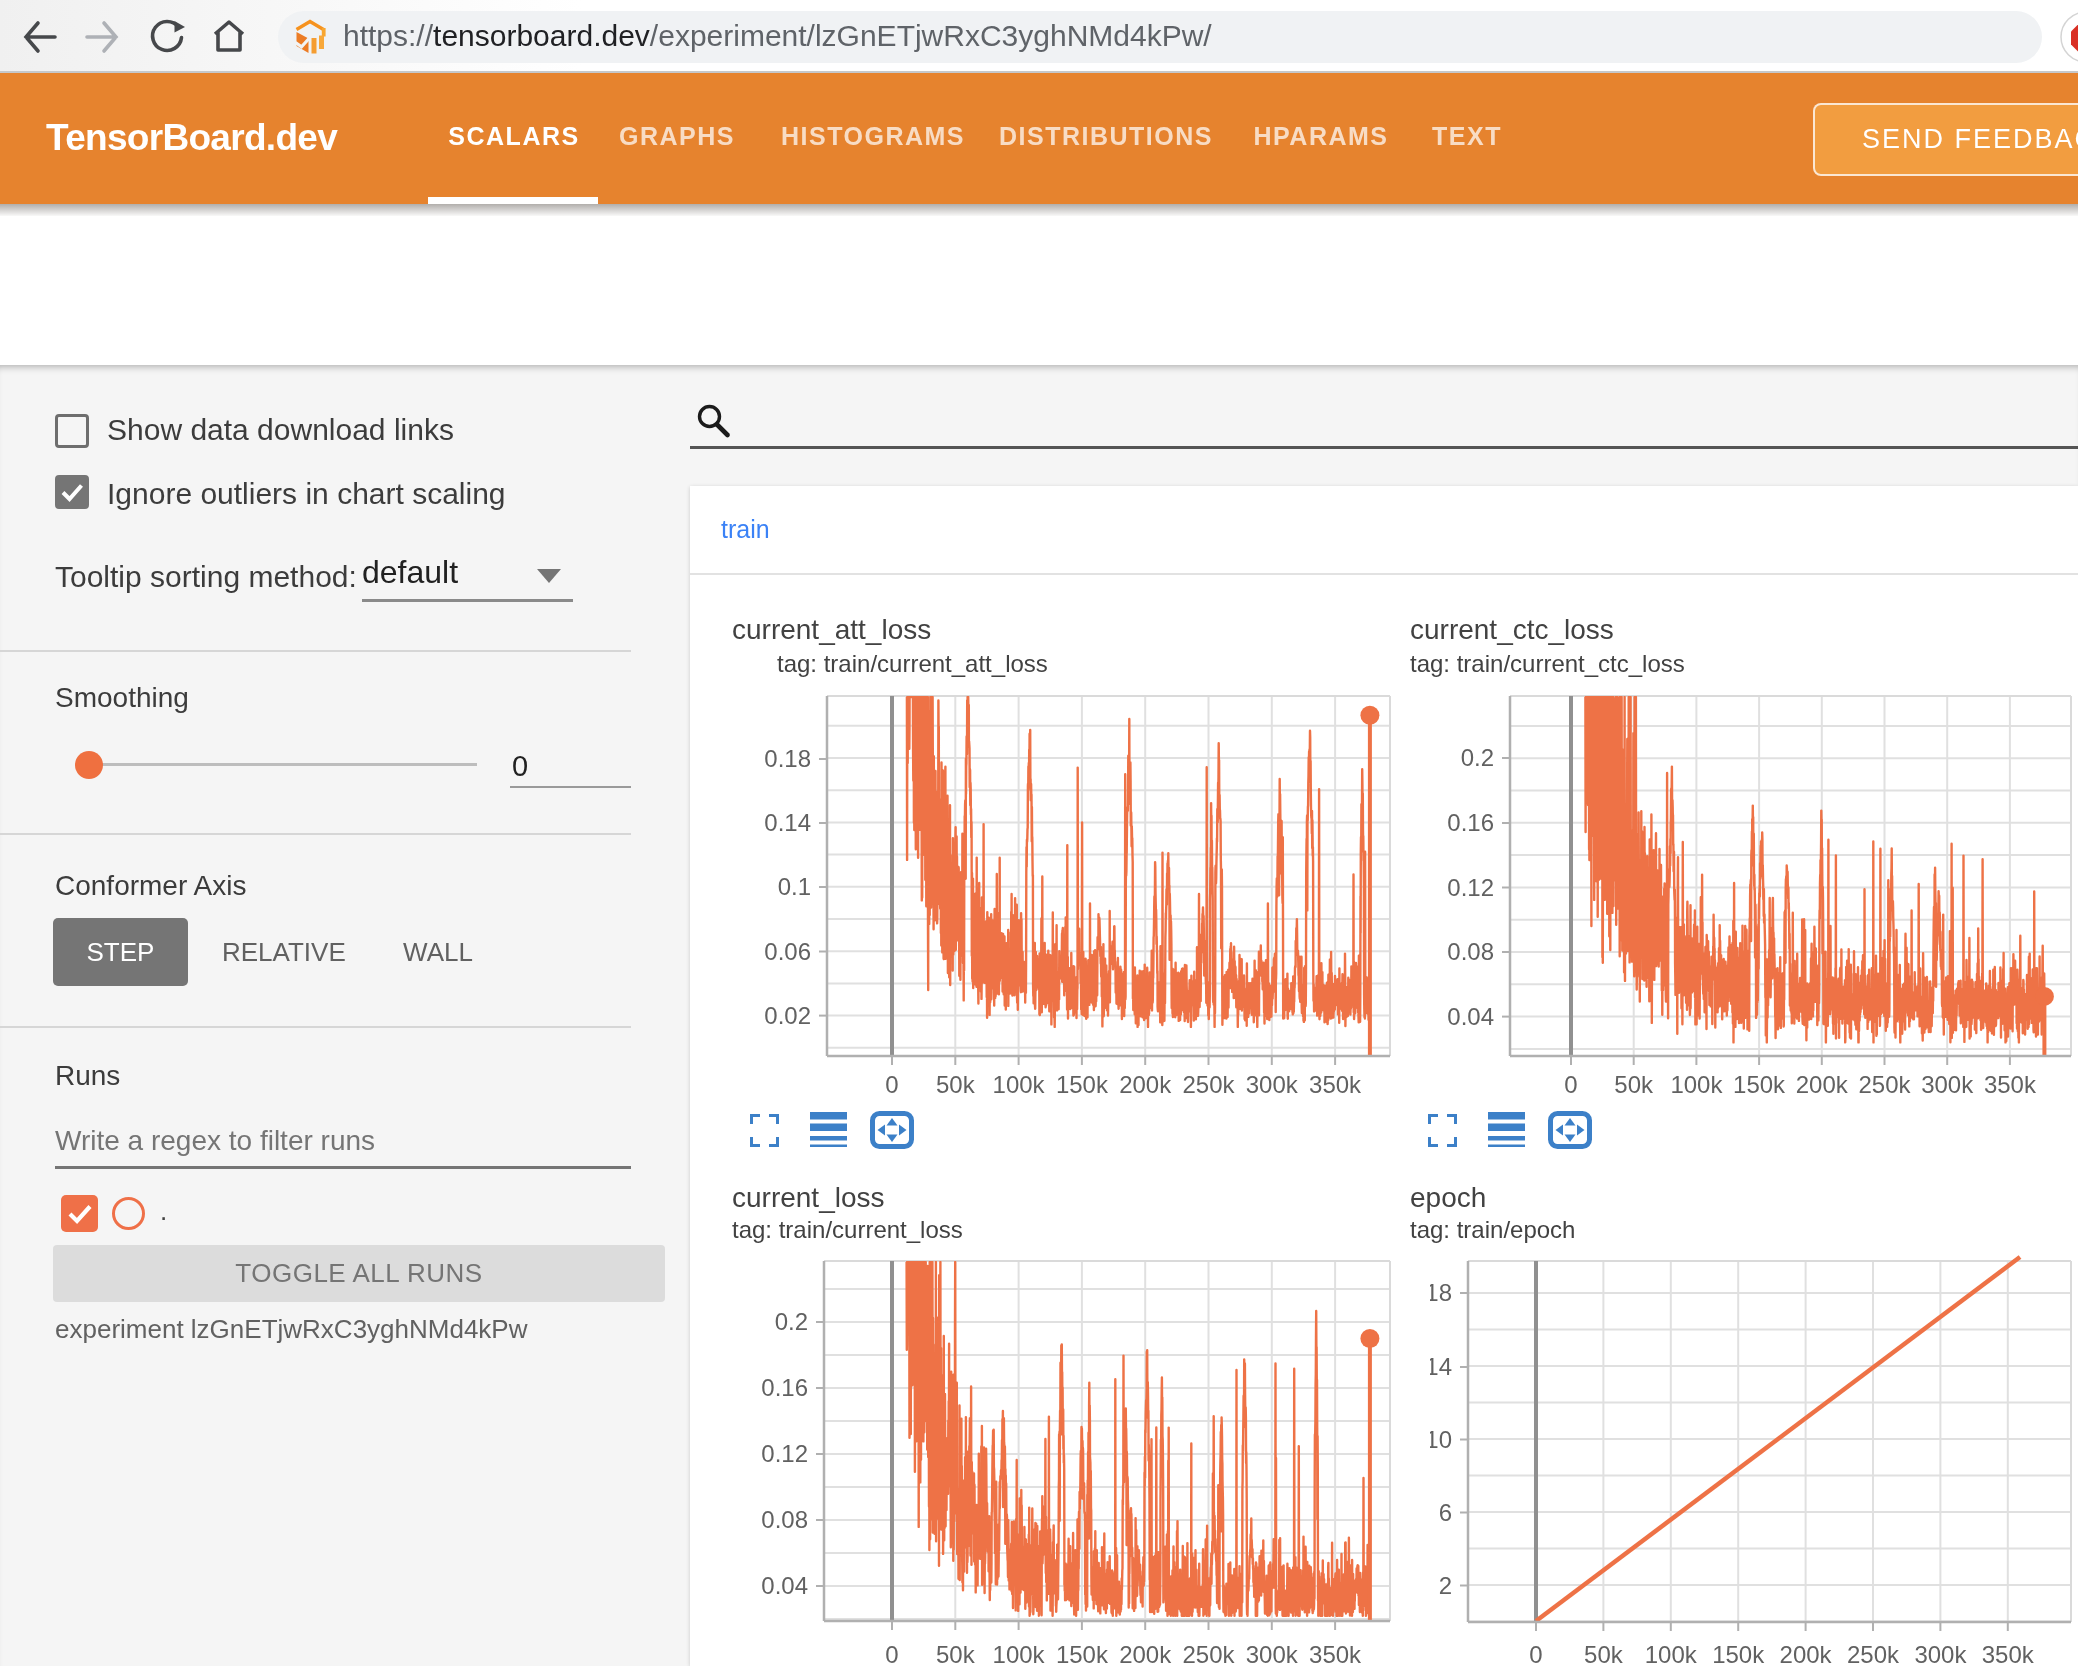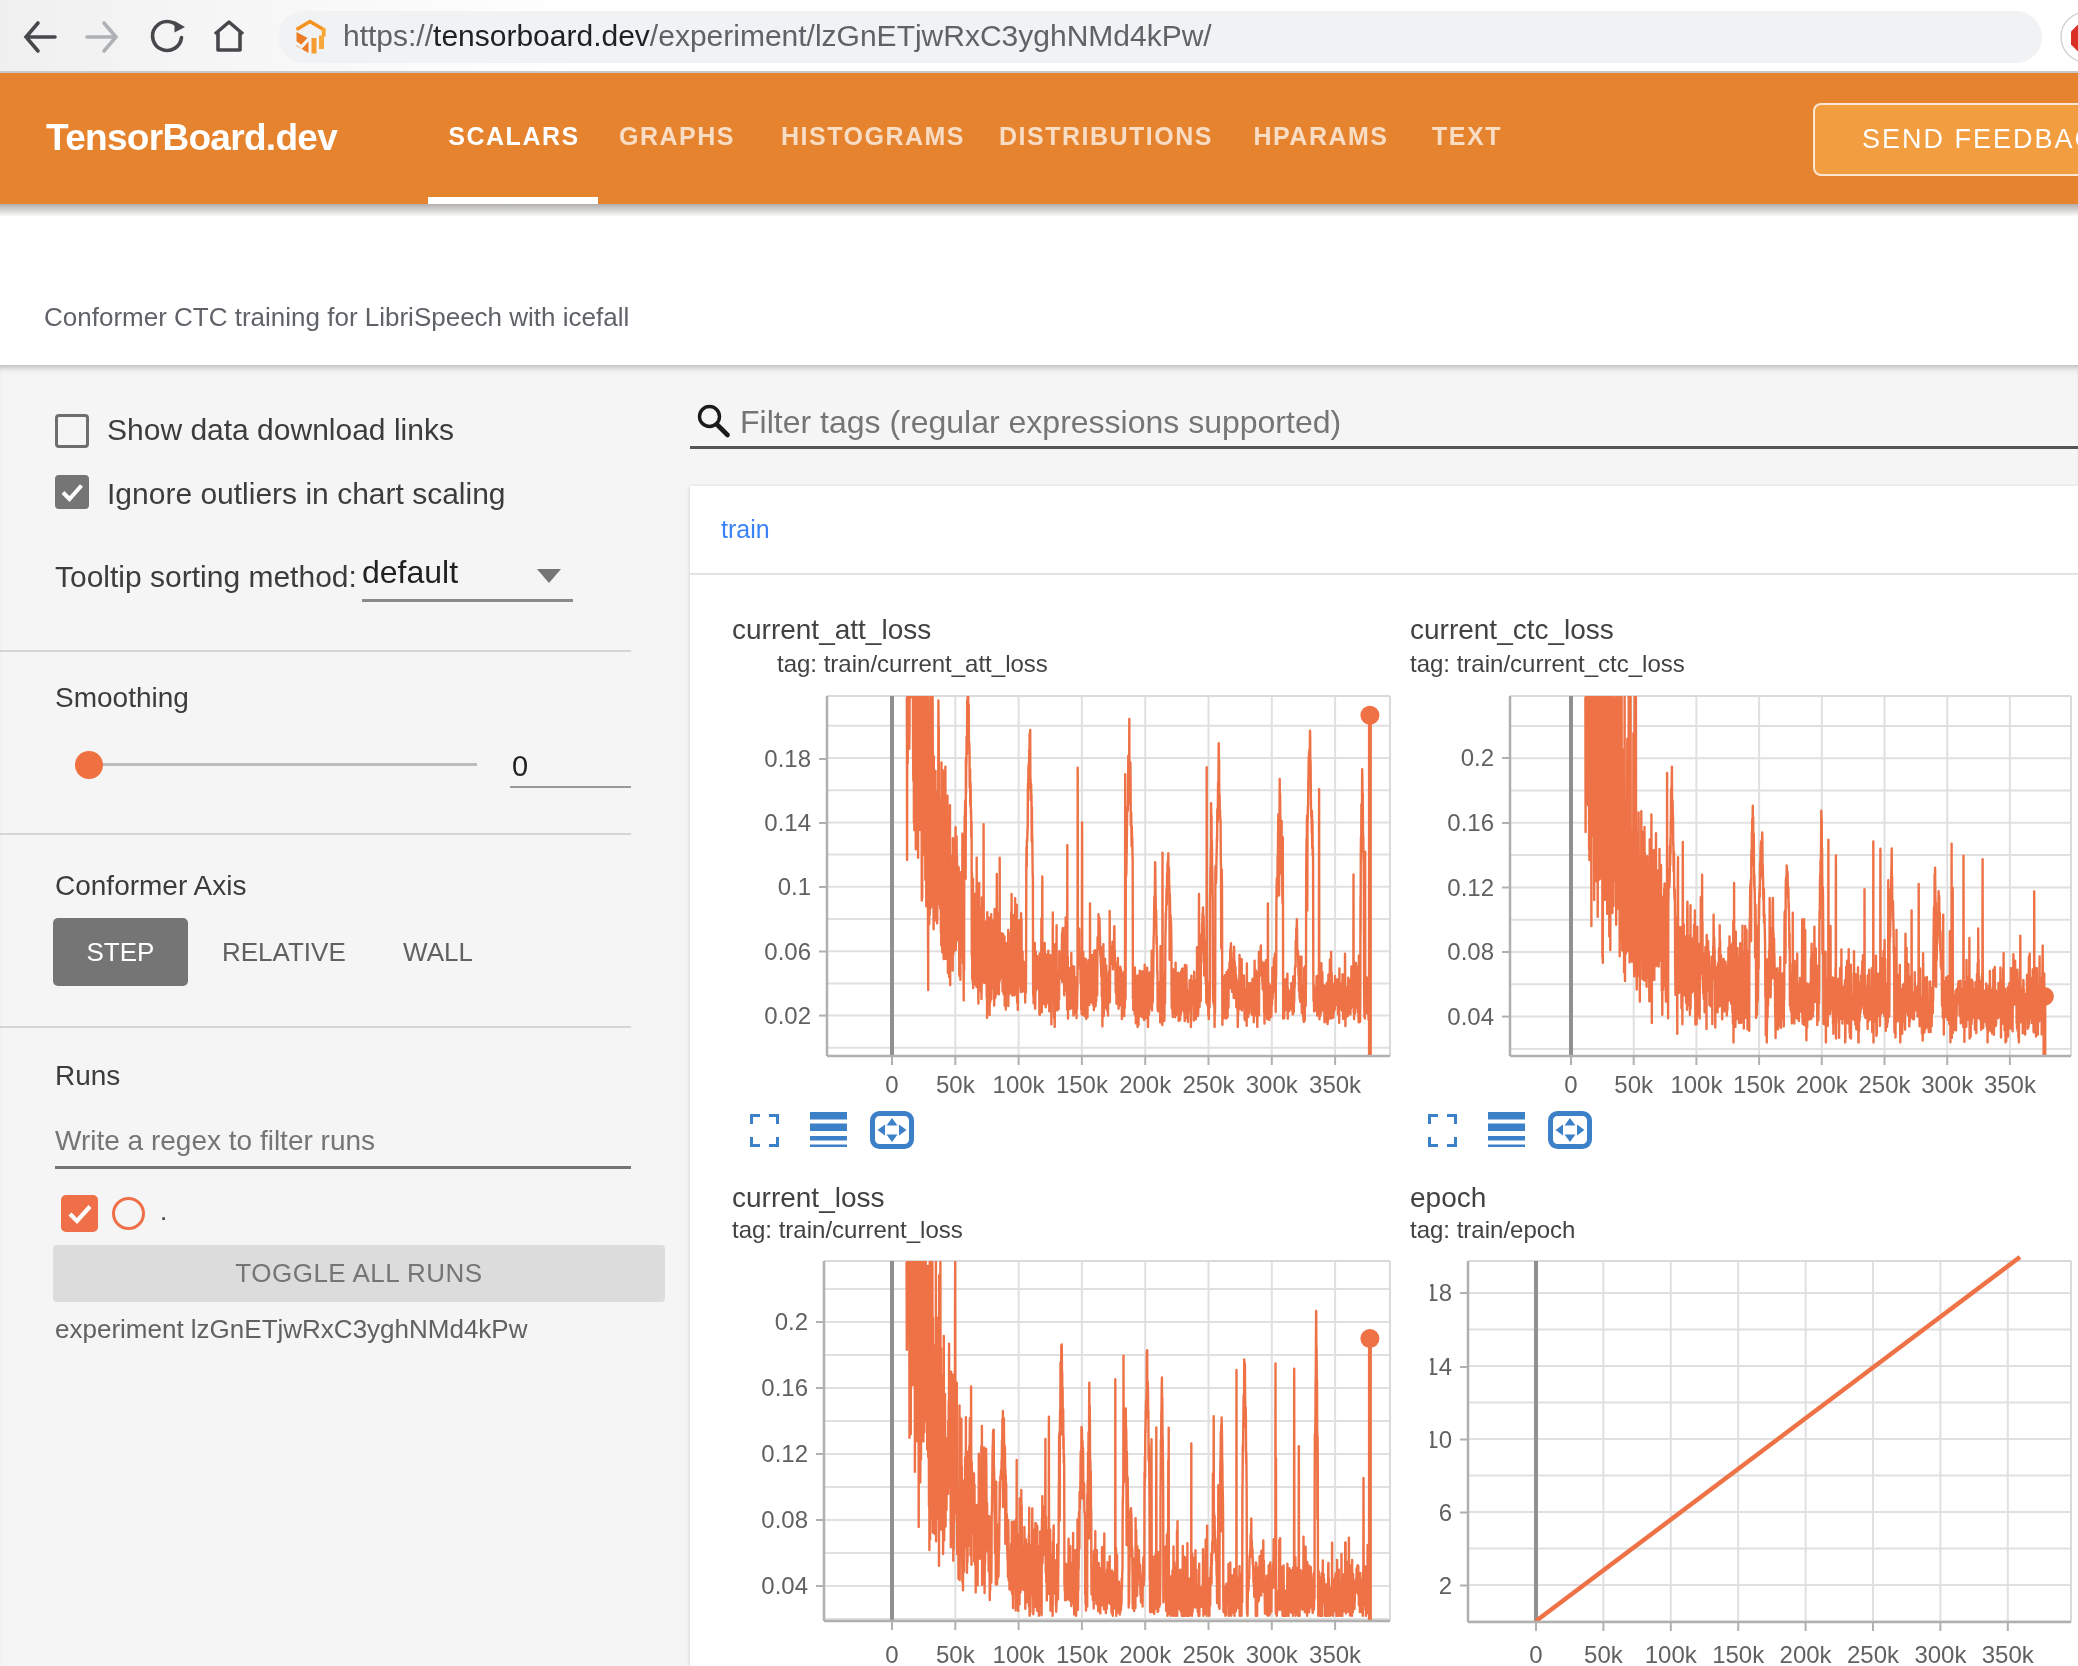--- a/index.html
+++ b/index.html
@@ -74,21 +74,20 @@
   <div class="nav on" style="left:514px;">SCALARS</div>
   <div class="nav" style="left:677px;">GRAPHS</div>
   <div class="nav" style="left:873px;">HISTOGRAMS</div>
   <div class="nav" style="left:1106px;">DISTRIBUTIONS</div>
   <div class="nav" style="left:1321px;">HPARAMS</div>
   <div class="nav" style="left:1467px;">TEXT</div>
   <div id="navline"></div>
   <div id="fbbtn">SEND FEEDBACK</div>
   <div id="hdrshadow"></div>
   <div id="titlerow"></div>
-  <div id="exptitle">Conformer CTC training for LibriSpeech with icefall</div>
   <div id="content"></div>
 
   <div class="cb" style="left:55px;top:414px;"></div>
   <div class="cb filled" style="left:55px;top:475px;"></div>
   <svg class="abs" style="left:55px;top:475px" width="34" height="34" viewBox="0 0 34 34">
       <path d="M8 17.5 L14.5 24 L26.5 10.5" stroke="#fff" stroke-width="4" fill="none"></path>
     </svg>
   <div class="sbtext" style="left:107px;top:413px;">Show data download links</div>
   <div class="sbtext" style="left:107px;top:477px;">Ignore outliers in chart scaling</div>
   <div class="sbtext" style="left:55px;top:560px;">Tooltip sorting method:</div>
@@ -118,21 +117,20 @@
     </svg>
   <div class="abs" style="left:112px;top:1197px;width:33px;height:33px;border:3.5px solid #ef7048;border-radius:50%;"></div>
   <div class="abs" style="left:160px;top:1196px;font-size:26px;color:#424242;">.</div>
   <div class="abs" style="left:53px;top:1245px;width:612px;height:57px;background:#dcdcdc;border-radius:4px;color:#757575;font-size:26px;letter-spacing:0.5px;text-align:center;line-height:57px;">TOGGLE ALL RUNS</div>
   <div class="sbtext" style="left:55px;top:1314px;font-size:26px;color:#616161;">experiment lzGnETjwRxC3yghNMd4kPw</div>
 
   <svg class="abs" style="left:694px;top:402px" width="38" height="38" viewBox="0 0 38 38">
       <circle cx="15.5" cy="14.5" r="10" stroke="#1b1b1b" stroke-width="3.4" fill="none"></circle>
       <line x1="23" y1="22.5" x2="33.5" y2="33" stroke="#1b1b1b" stroke-width="4.6" stroke-linecap="round"></line>
     </svg>
-  <div id="filtertags">Filter tags (regular expressions supported)</div>
   <div id="tagunderline"></div>
   <div id="card"></div>
   <div id="trainhdr">train</div>
   <div id="trainborder"></div>
   <div class="ctitle" style="left:732px;top:614px;">current_att_loss</div>
   <div class="ctag" style="left:732px;top:650px;margin-left:45px;">tag: train/current_att_loss</div>
   <div class="ctitle" style="left:1410px;top:614px;">current_ctc_loss</div>
   <div class="ctag" style="left:1410px;top:650px;">tag: train/current_ctc_loss</div>
   <div class="ctitle" style="left:732px;top:1182px;">current_loss</div>
   <div class="ctag" style="left:732px;top:1216px;">tag: train/current_loss</div>

